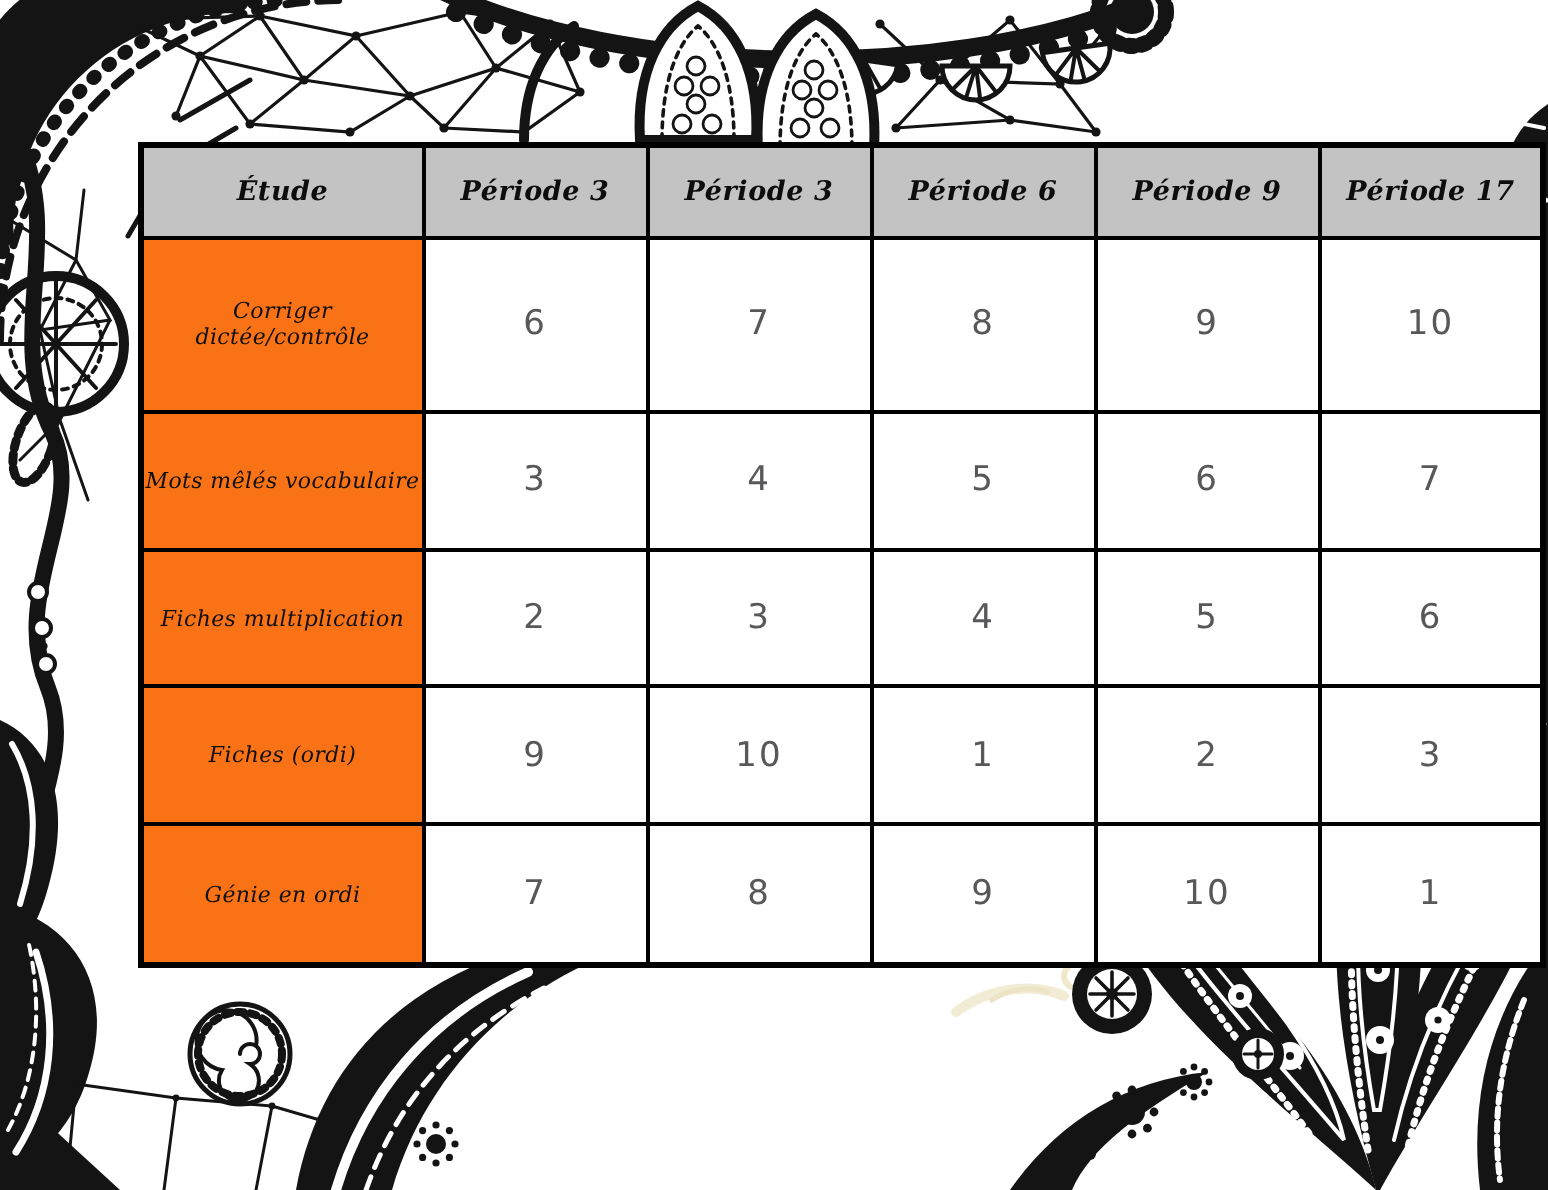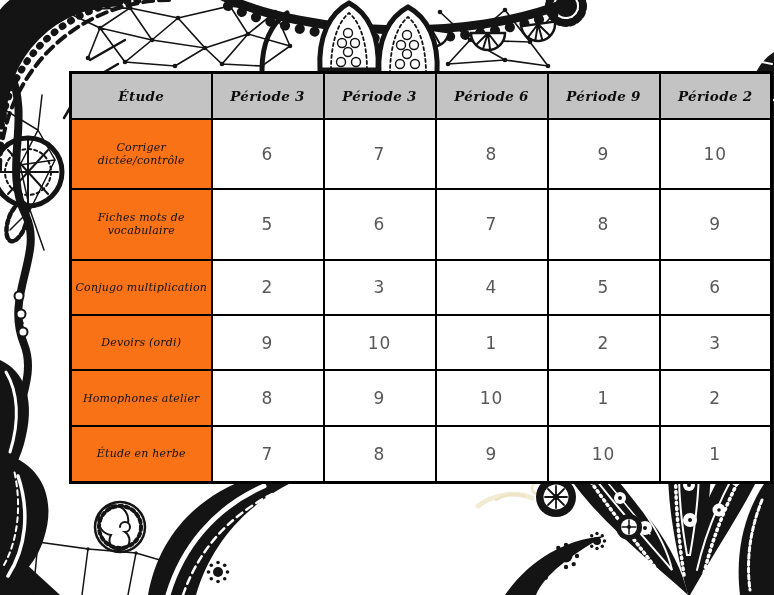--- a/index.html
+++ b/index.html
@@ -274,66 +274,58 @@
       <col style="width:112px">
         <col style="width:112px">
     </colgroup>
     <thead>
       <tr>
         <th class="col-head">Étude</th>
         <th class="col-head">Période 3</th>
         <th class="col-head">Période 3</th>
         <th class="col-head">Période 6</th>
         <th class="col-head">Période 9</th>
-        <th class="col-head">Période 2</th>
+        <th class="col-head">Période 17</th>
       </tr>
     </thead>
     <tbody>
         <tr>
     <td class="label">Corriger dictée/contrôle</td>
     <td class="value">6</td>
     <td class="value">7</td>
     <td class="value">8</td>
     <td class="value">9</td>
     <td class="value">10</td>
   </tr>
         <tr>
-    <td class="label">Fiches mots de vocabulaire</td>
+    <td class="label">Mots mêlés vocabulaire</td>
+    <td class="value">3</td>
+    <td class="value">4</td>
     <td class="value">5</td>
     <td class="value">6</td>
     <td class="value">7</td>
-    <td class="value">8</td>
-    <td class="value">9</td>
-  </tr>
-        <tr>
-    <td class="label">Conjugo multiplication</td>
+  </tr>
+        <tr>
+    <td class="label">Fiches multiplication</td>
     <td class="value">2</td>
     <td class="value">3</td>
     <td class="value">4</td>
     <td class="value">5</td>
     <td class="value">6</td>
   </tr>
         <tr>
-    <td class="label">Devoirs (ordi)</td>
+    <td class="label">Fiches (ordi)</td>
     <td class="value">9</td>
     <td class="value">10</td>
     <td class="value">1</td>
     <td class="value">2</td>
     <td class="value">3</td>
   </tr>
         <tr>
-    <td class="label">Homophones atelier</td>
-    <td class="value">8</td>
-    <td class="value">9</td>
-    <td class="value">10</td>
-    <td class="value">1</td>
-    <td class="value">2</td>
-  </tr>
-        <tr>
-    <td class="label">Étude en herbe</td>
+    <td class="label">Génie en ordi</td>
     <td class="value">7</td>
     <td class="value">8</td>
     <td class="value">9</td>
     <td class="value">10</td>
     <td class="value">1</td>
   </tr>
       </tbody>
   </table>
 </div>
 

